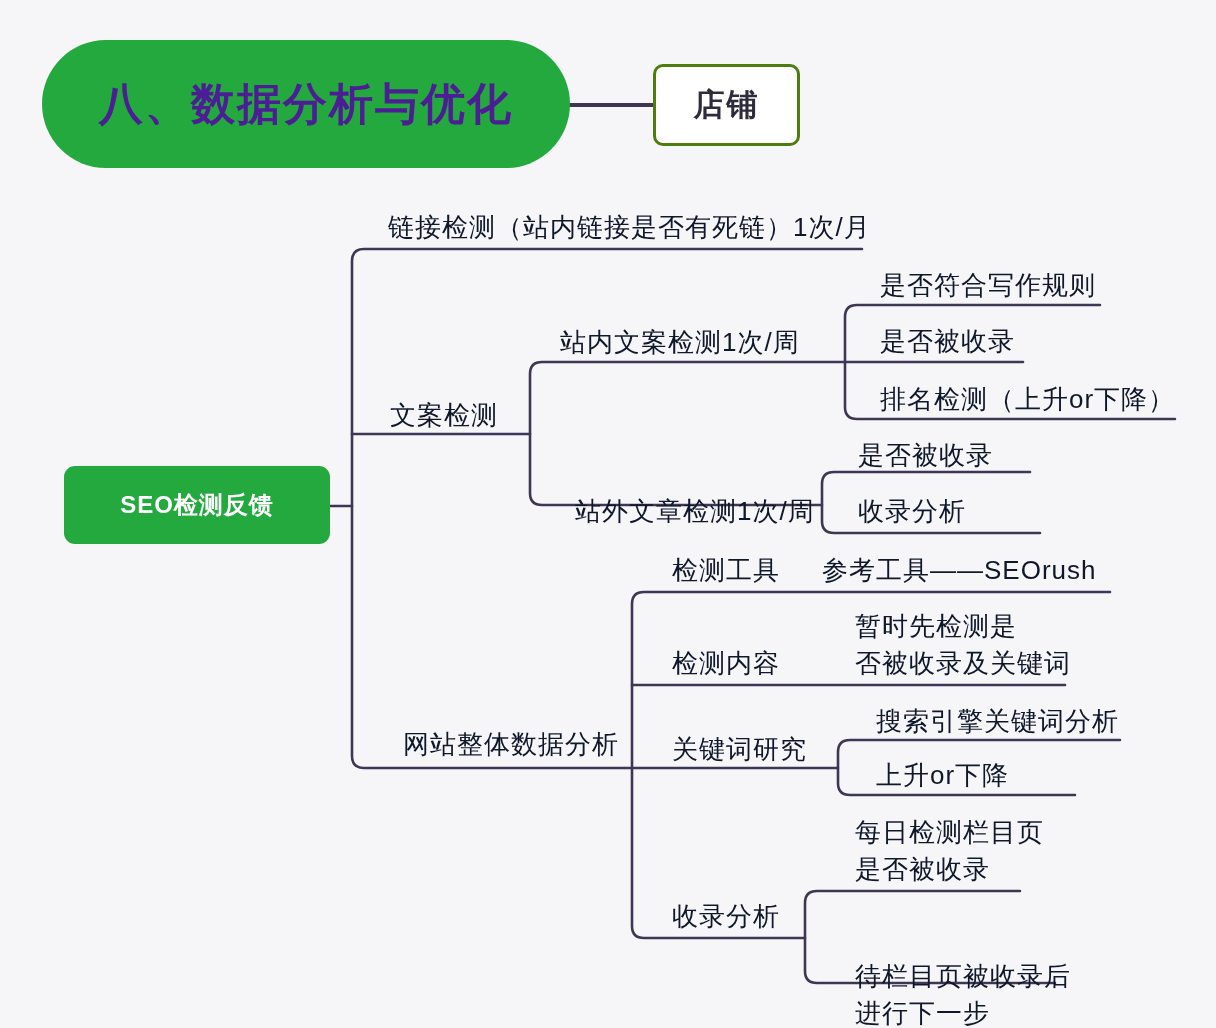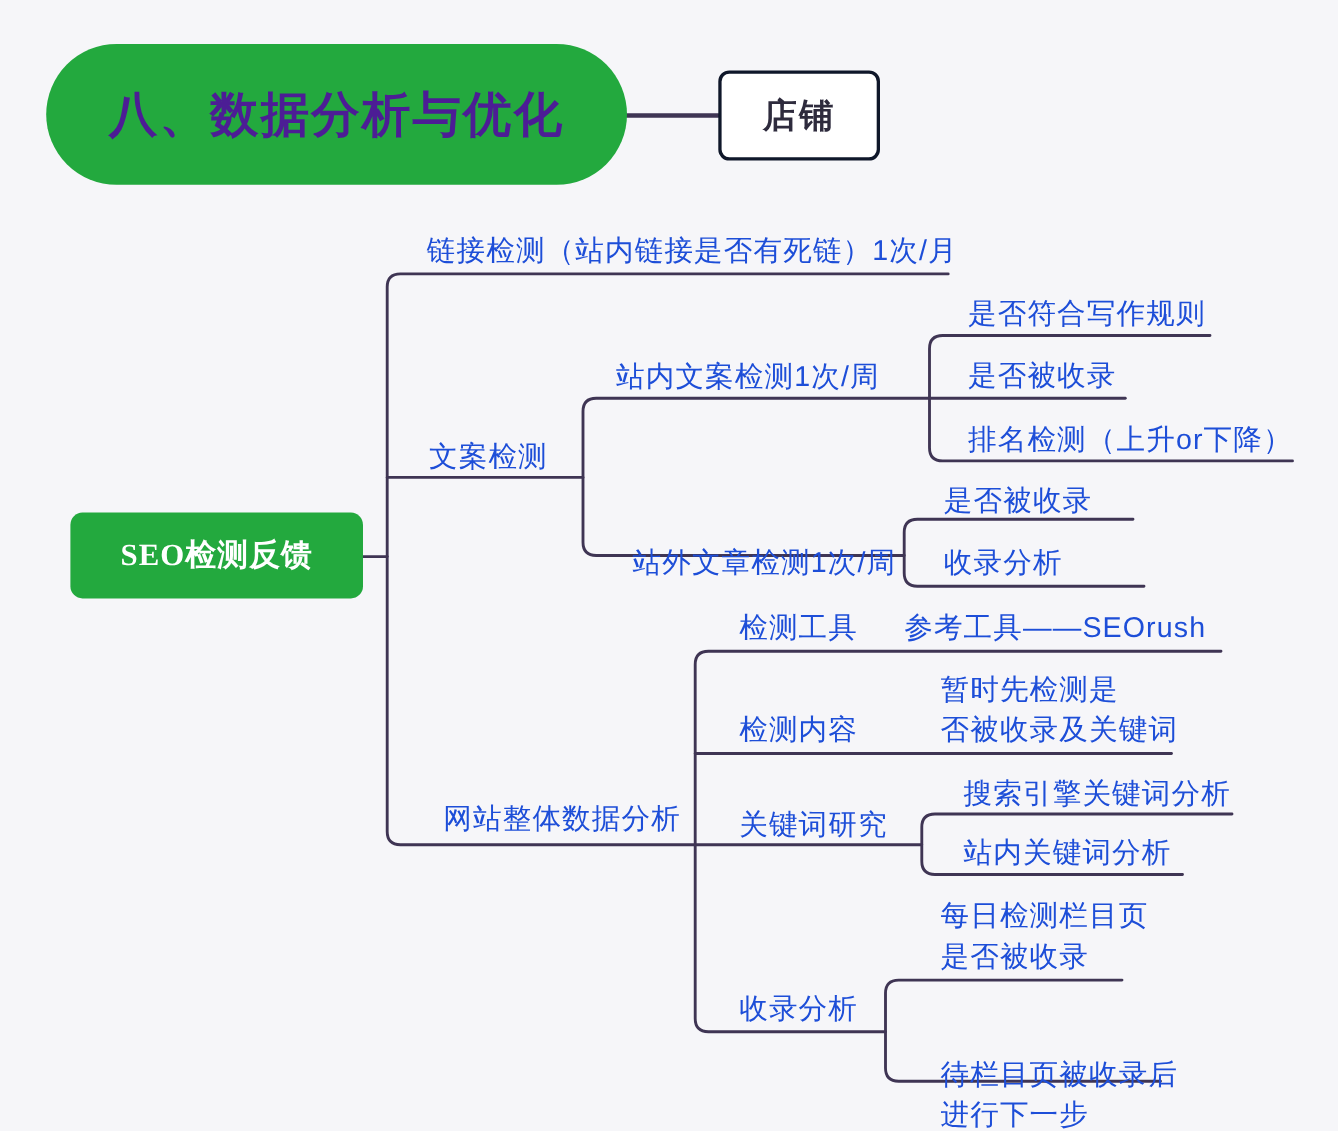--- a/index.html
+++ b/index.html
@@ -8,50 +8,50 @@
     width:1216px;height:1028px;
     background:#f6f6f9;
     font-family:"Liberation Sans","DejaVu Sans",sans-serif;
     overflow:hidden;
   }
   #wires{position:absolute;left:0;top:0;width:1216px;height:1028px;}
   .label{
     position:absolute;
     font-size:26px;
     line-height:37px;
-    color:#1d4ed8;
+    color:#0f172a;
     letter-spacing:1px;
     white-space:pre-line;
     cursor:default;
   }
   .pill{
     position:absolute;
     left:42px;top:40px;width:528px;height:128px;
     background:#23a93e;
     border-radius:64px;
     display:flex;align-items:center;justify-content:center;
     color:#4c1d95;font-size:44px;font-weight:bold;letter-spacing:2px;
   }
   .shop-box{
     position:absolute;
     left:653px;top:64px;width:147px;height:82px;
     background:#ffffff;
-    border:3px solid #0f172a;
+    border:3px solid #4d7c0f;
     border-radius:10px;
     box-sizing:border-box;
     display:flex;align-items:center;justify-content:center;
     color:#2e2b3d;font-size:31px;font-weight:bold;letter-spacing:2px;
   }
   .root-box{
     position:absolute;
     left:64px;top:466px;width:266px;height:78px;
     background:#23a93e;
     border-radius:11px;
     display:flex;align-items:center;justify-content:center;
-    color:#ffffff;font-size:28px;font-weight:bold;letter-spacing:1px;font-family:Liberation Serif, serif;
+    color:#ffffff;font-size:24px;font-weight:bold;letter-spacing:1px;
   }
 </style>
 </head>
 <body>
 
 <div id="canvas">
 
   <svg id="wires" viewBox="0 0 1216 1028" fill="none" stroke="#3f3554" stroke-width="2.6" stroke-linecap="round">
 
     <path d="M570 105 H653" stroke-width="4"></path>
@@ -110,21 +110,21 @@
   <div class="label" style="left:672px;top:552px;">检测工具</div>
   <div class="label" style="left:822px;top:552px;">参考工具——SEOrush</div>
 
   <div class="label" style="left:672px;top:645px;">检测内容</div>
   <div class="label" style="left:855px;top:608px;">暂时先检测是
 否被收录及关键词</div>
 
   <div class="label" style="left:672px;top:731px;">关键词研究</div>
 
   <div class="label" style="left:876px;top:703px;">搜索引擎关键词分析</div>
-  <div class="label" style="left:876px;top:757px;">站内关键词分析</div>
+  <div class="label" style="left:876px;top:757px;">上升or下降</div>
 
   <div class="label" style="left:672px;top:898px;">收录分析</div>
 
   <div class="label" style="left:855px;top:814px;">每日检测栏目页
 是否被收录</div>
   <div class="label" style="left:855px;top:958px;">待栏目页被收录后
 进行下一步</div>
 
 </div>
 

